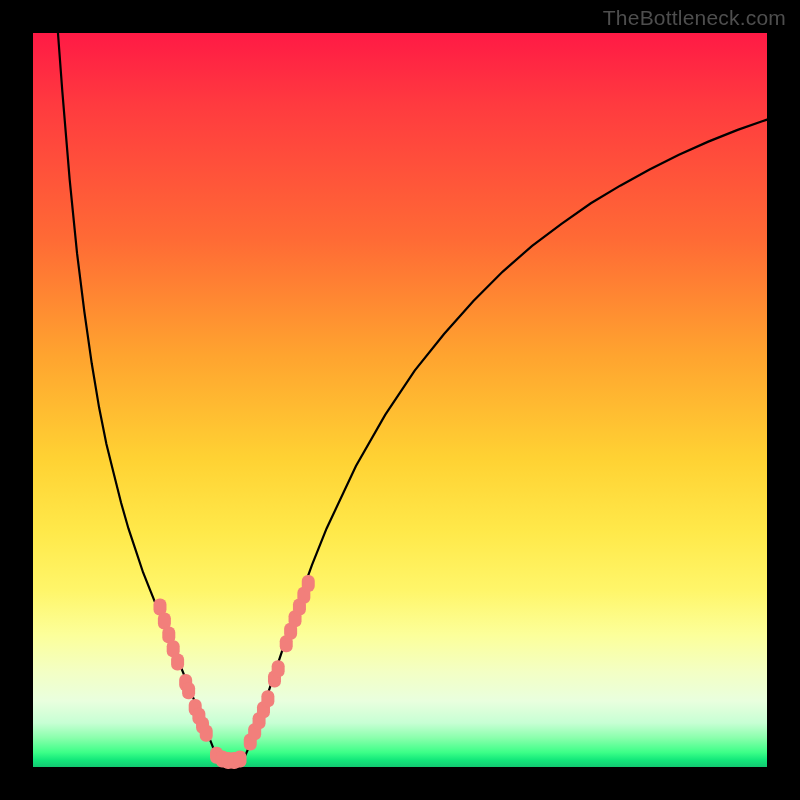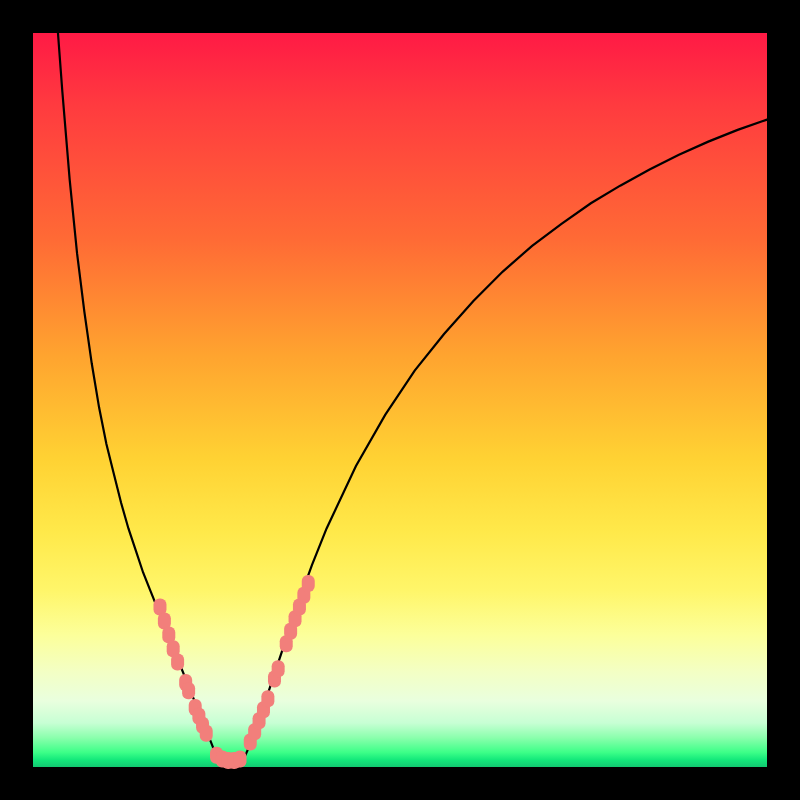--- a/index.html
+++ b/index.html
@@ -100,13 +100,14 @@
         <rect x="238.66" y="627.14" width="13" height="17" rx="6" ry="6" fill="#f27f7b"></rect>
         <rect x="246.73" y="602.19" width="13" height="17" rx="6" ry="6" fill="#f27f7b"></rect>
         <rect x="251.13" y="589.71" width="13" height="17" rx="6" ry="6" fill="#f27f7b"></rect>
         <rect x="255.54" y="577.23" width="13" height="17" rx="6" ry="6" fill="#f27f7b"></rect>
         <rect x="259.94" y="565.49" width="13" height="17" rx="6" ry="6" fill="#f27f7b"></rect>
         <rect x="264.35" y="553.74" width="13" height="17" rx="6" ry="6" fill="#f27f7b"></rect>
         <rect x="268.75" y="542.00" width="13" height="17" rx="6" ry="6" fill="#f27f7b"></rect>
       </g>
   </svg>
 
+  <div class="watermark">TheBottleneck.com</div>
 </div>
 
 </body></html>

